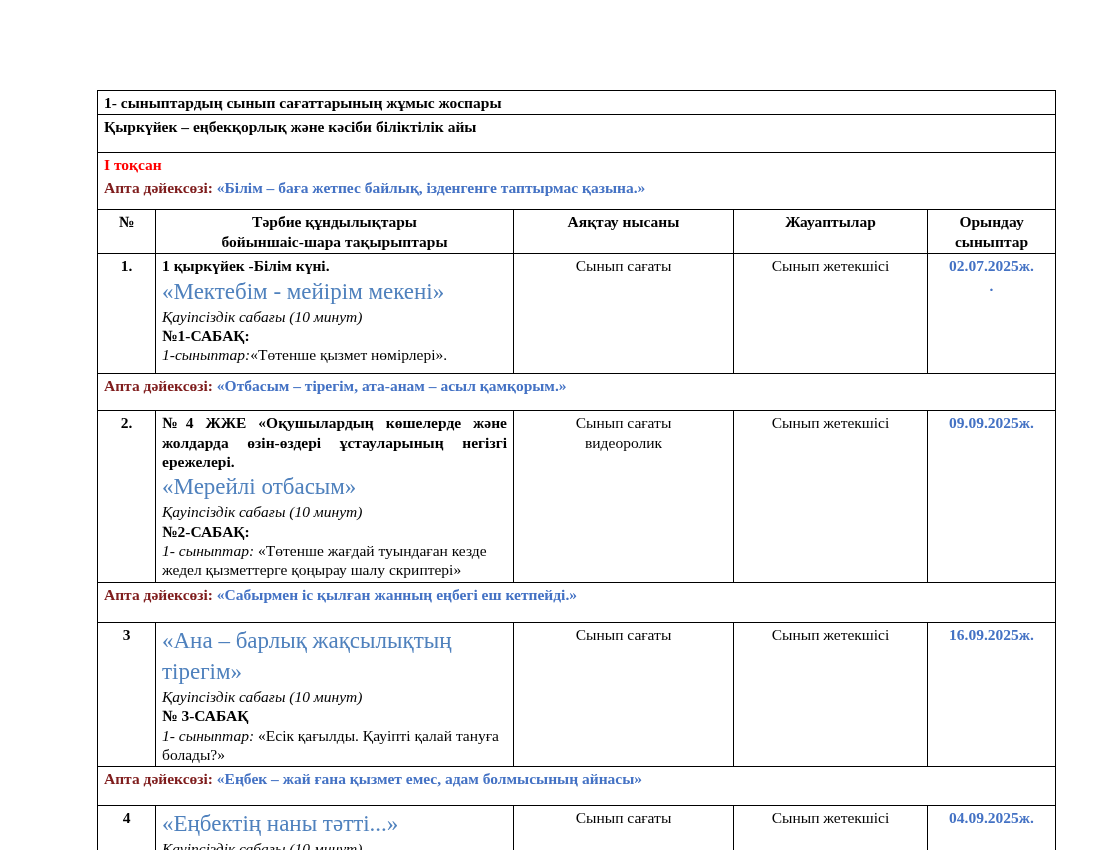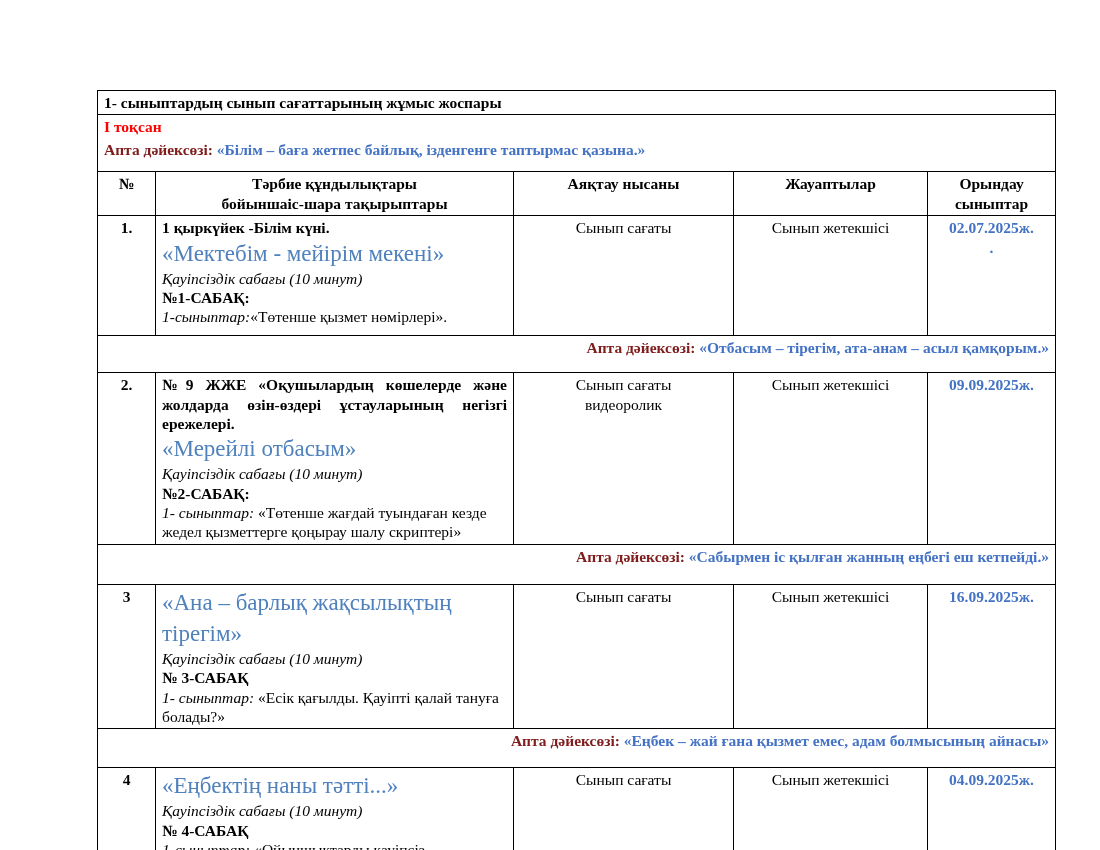--- a/index.html
+++ b/index.html
@@ -30,21 +30,21 @@
     font-size: 15.5px;
     line-height: 1.25;
     overflow: hidden;
   }
   .doc-title td { font-weight: bold; height: 15px; }
   .month-row td { font-weight: bold; height: 33px; }
   .term-row td { text-align: left; height: 52px; padding-top: 4px; }
   .term-name { color: #FF0000; font-weight: bold; margin: 0 0 3px 0; }
   .q-label { font-weight: bold; color: #7f1d1d; }
   .q-text { font-weight: bold; color: #4472C4; }
-  .quote-row td { text-align: right; height: 32px; padding-top: 4px; }
+  .quote-row td { text-align: left; height: 32px; padding-top: 4px; }
   .head-row td {
     text-align: center;
     font-weight: bold;
     vertical-align: middle;
     height: 34px;
     line-height: 1.2;
   }
   .num-cell { text-align: center; font-weight: bold; }
   .content-cell p { margin: 0; }
   .bold { font-weight: bold; }
@@ -76,20 +76,23 @@
       <col style="width:220px">
       <col style="width:194px">
       <col style="width:128px">
     </colgroup>
 
     <tbody>
         <tr class="doc-title">
       <td colspan="5">1- сыныптардың сынып сағаттарының жұмыс жоспары</td>
     </tr>
 
+    <tr class="month-row">
+      <td colspan="5">Қыркүйек – еңбекқорлық және кәсіби біліктілік айы</td>
+    </tr>
 
     <tr class="term-row">
       <td colspan="5">
         <p class="term-name">І тоқсан</p>
         <p style="margin:0">
           <span class="q-label">Апта дәйексөзі:</span>
           <span class="q-text">«Білім – баға жетпес байлық, ізденгенге таптырмас қазына.»</span>
         </p>
       </td>
     </tr>
@@ -128,21 +131,21 @@
     <tr class="quote-row">
       <td colspan="5">
         <span class="q-label">Апта дәйексөзі:</span>
         <span class="q-text">«Отбасым – тірегім, ата-анам – асыл қамқорым.»</span>
       </td>
     </tr>
 
     <tr class="r2">
       <td class="num-cell">2.</td>
       <td class="content-cell">
-        <p class="bold justify">№9 ЖЖЕ «Оқушылардың көшелерде және жолдарда өзін-өздері ұстауларының негізгі ережелері.</p>
+        <p class="bold justify">№4 ЖЖЕ «Оқушылардың көшелерде және жолдарда өзін-өздері ұстауларының негізгі ережелері.</p>
         <p class="blue-title">«Мерейлі отбасым»</p>
         <p class="italic">Қауіпсіздік сабағы (10 минут)</p>
         <p class="bold">№2-САБАҚ:</p>
         <p><span class="italic">1- сыныптар:</span><span> «Төтенше жағдай туындаған кезде жедел қызметтерге қоңырау шалу скриптері»</span></p>
       </td>
       <td class="mid">
         <div>Сынып сағаты</div>
         <div>видеоролик</div>
       </td>
       <td class="mid">Сынып жетекшісі</td>

